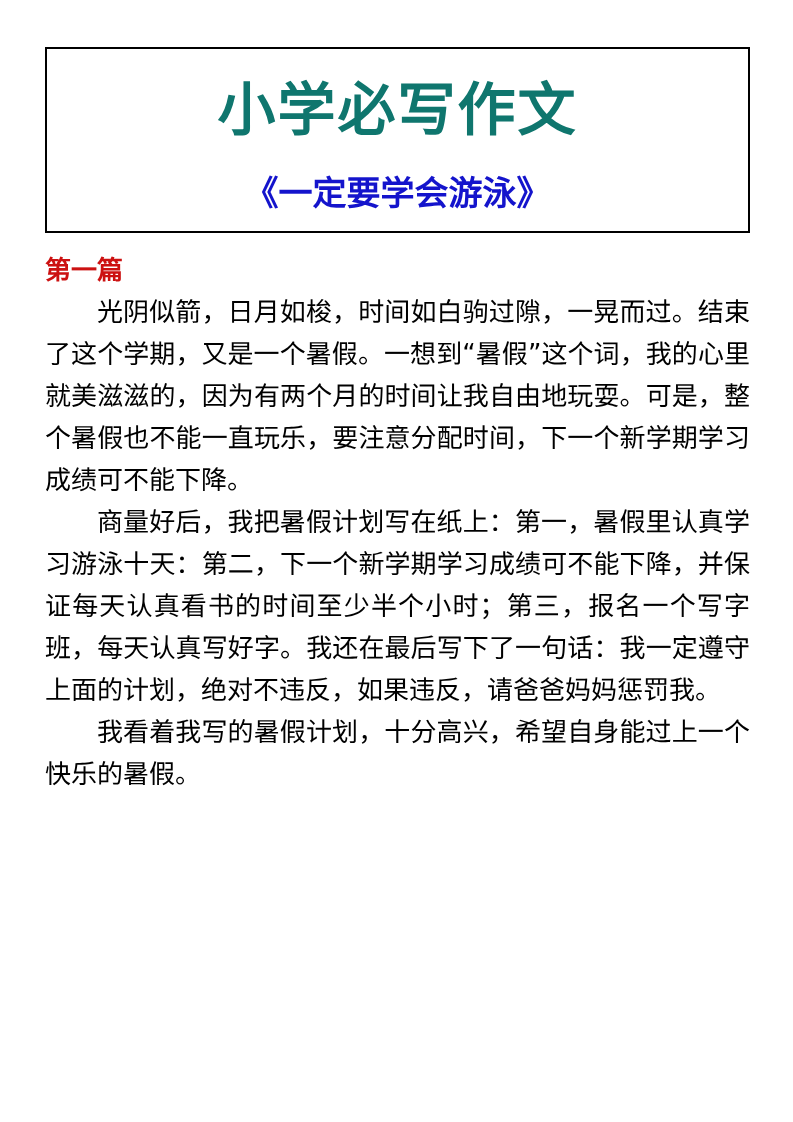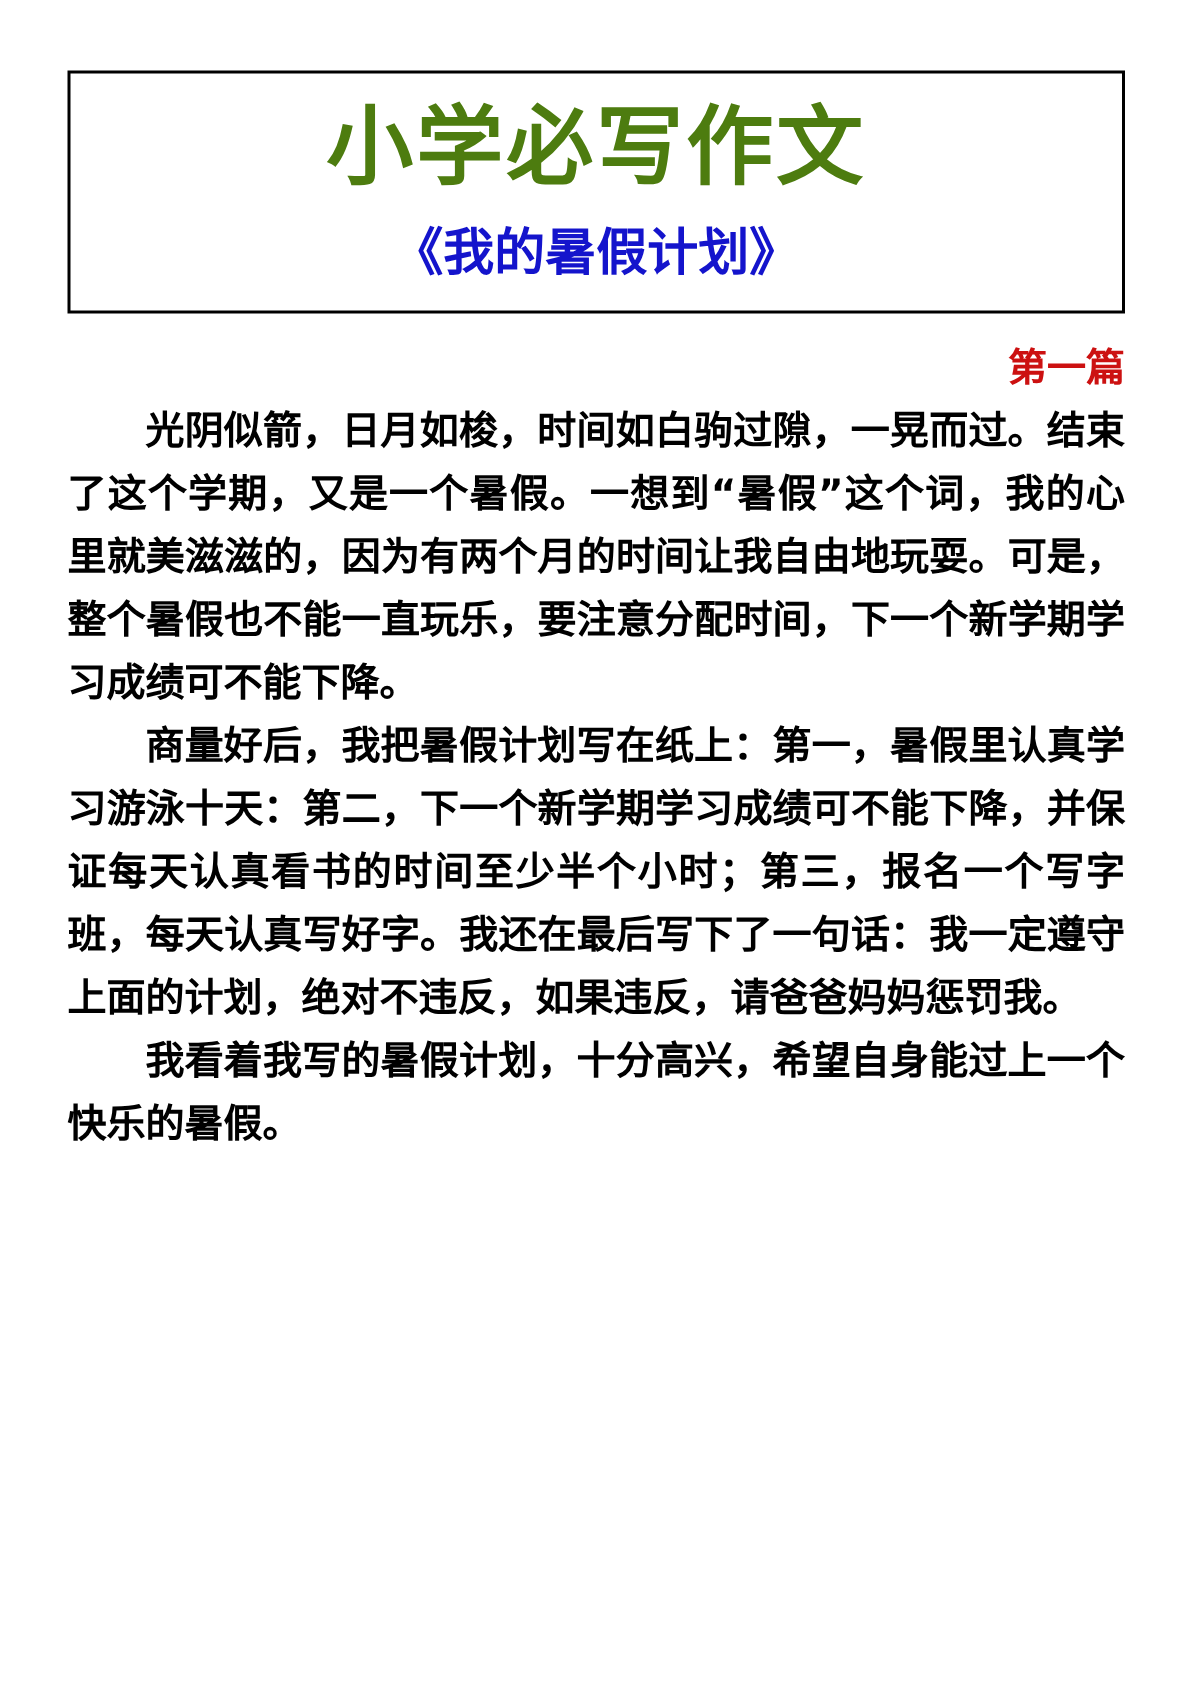--- a/index.html
+++ b/index.html
@@ -20,67 +20,66 @@
     padding: 47px 43px 60px 45px;
     background: #ffffff;
   }
   .title-box {
     box-sizing: border-box;
     border: 2px solid #000000;
     text-align: center;
     padding: 4px 0 12px 0;
   }
   .doc-title {
-    margin: 4px;
+    margin: 16px;
     font-family: "DejaVu Serif", serif;
     font-weight: 700;
     font-size: 58px;
     line-height: 82px;
-    color: #4d7c0f;
+    color: #0f766e;
     letter-spacing: 2px;
   }
   .doc-subtitle {
     margin: 0;
     font-family: "DejaVu Serif", serif;
     font-weight: 700;
     font-size: 34px;
     line-height: 52px;
     color: #1414cc;
   }
   .section-heading {
     margin: 16px 0 0 0;
     font-size: 26px;
     line-height: 42px;
     font-weight: 700;
-    text-align: right;
+    text-align: left;
     color: #cc1111;
   }
   .essay {
     margin: 0;
   }
   .essay p {
     margin: 0;
     font-size: 26px;
     line-height: 42px;
     text-align: justify;
     text-justify: inter-ideograph;
     text-indent: 2em;
     color: #000000;
     word-break: break-all;
-    font-weight: bold;
   }
 </style>
 </head>
 <body>
 
 <div class="page">
 
   <div class="title-box">
     <h1 class="doc-title">小学必写作文</h1>
-    <h2 class="doc-subtitle">《我的暑假计划》</h2>
+    <h2 class="doc-subtitle">《一定要学会游泳》</h2>
   </div>
 
   <h3 class="section-heading">第一篇</h3>
 
   <div class="essay">
     <p>光阴似箭，日月如梭，时间如白驹过隙，一晃而过。结束了这个学期，又是一个暑假。一想到“暑假”这个词，我的心里就美滋滋的，因为有两个月的时间让我自由地玩耍。可是，整个暑假也不能一直玩乐，要注意分配时间，下一个新学期学习成绩可不能下降。</p>
     <p>商量好后，我把暑假计划写在纸上：第一，暑假里认真学习游泳十天：第二，下一个新学期学习成绩可不能下降，并保证每天认真看书的时间至少半个小时；第三，报名一个写字班，每天认真写好字。我还在最后写下了一句话：我一定遵守上面的计划，绝对不违反，如果违反，请爸爸妈妈惩罚我。</p>
     <p>我看着我写的暑假计划，十分高兴，希望自身能过上一个快乐的暑假。</p>
   </div>
 

